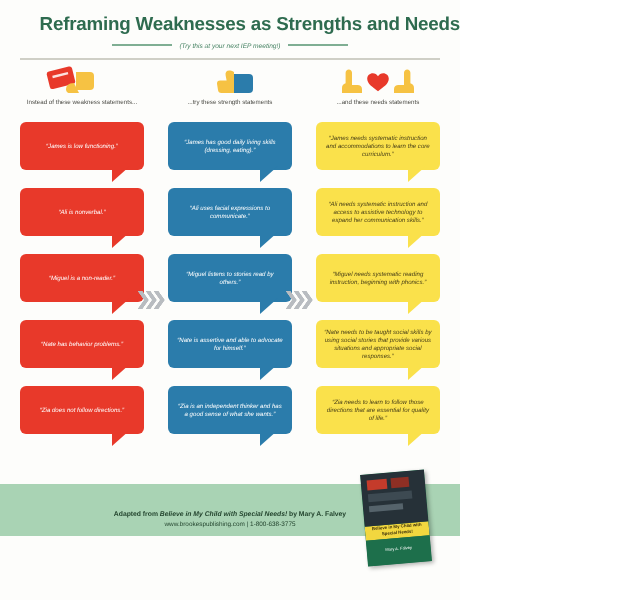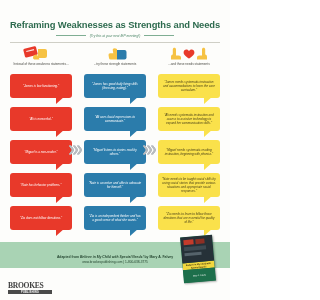--- a/index.html
+++ b/index.html
@@ -10,26 +10,26 @@
     overflow: hidden;
   }
   #poster {
     position: relative;
     width: 230px; height: 300px;
     background: #fdfdfb;
   }
 
   
   .title {
-    text-align: center;
+    text-align: right;
     color: #2e6b4f;
     font-size: 9.4px;
     font-weight: bold;
     letter-spacing: -0.1px;
-    padding-top: 20px;
+    padding-top: 7px;
     line-height: 1.1;
   }
   .subtitle-row {
     display: flex;
     align-items: center;
     justify-content: center;
     gap: 4px;
     margin-top: 3.5px;
   }
   .subtitle-row .rule {
@@ -513,18 +513,14 @@
       <span class="pblock" style="left:3px;top:16px;width:17px;height:3px;background:#55636b;"></span>
     </div>
     <div class="bk-band">
       <div class="bk-title">Believe in My Child with Special Needs!</div>
     </div>
     <div class="bk-foot">
       <div class="bk-author">Mary A. Falvey</div>
     </div>
   </div>
 
-  <div class="logo">
-    <div class="lg-name">BROOKES</div>
-    <div class="lg-sub">PUBLISHING</div>
-  </div>
 
 </div>
 
 </body></html>

